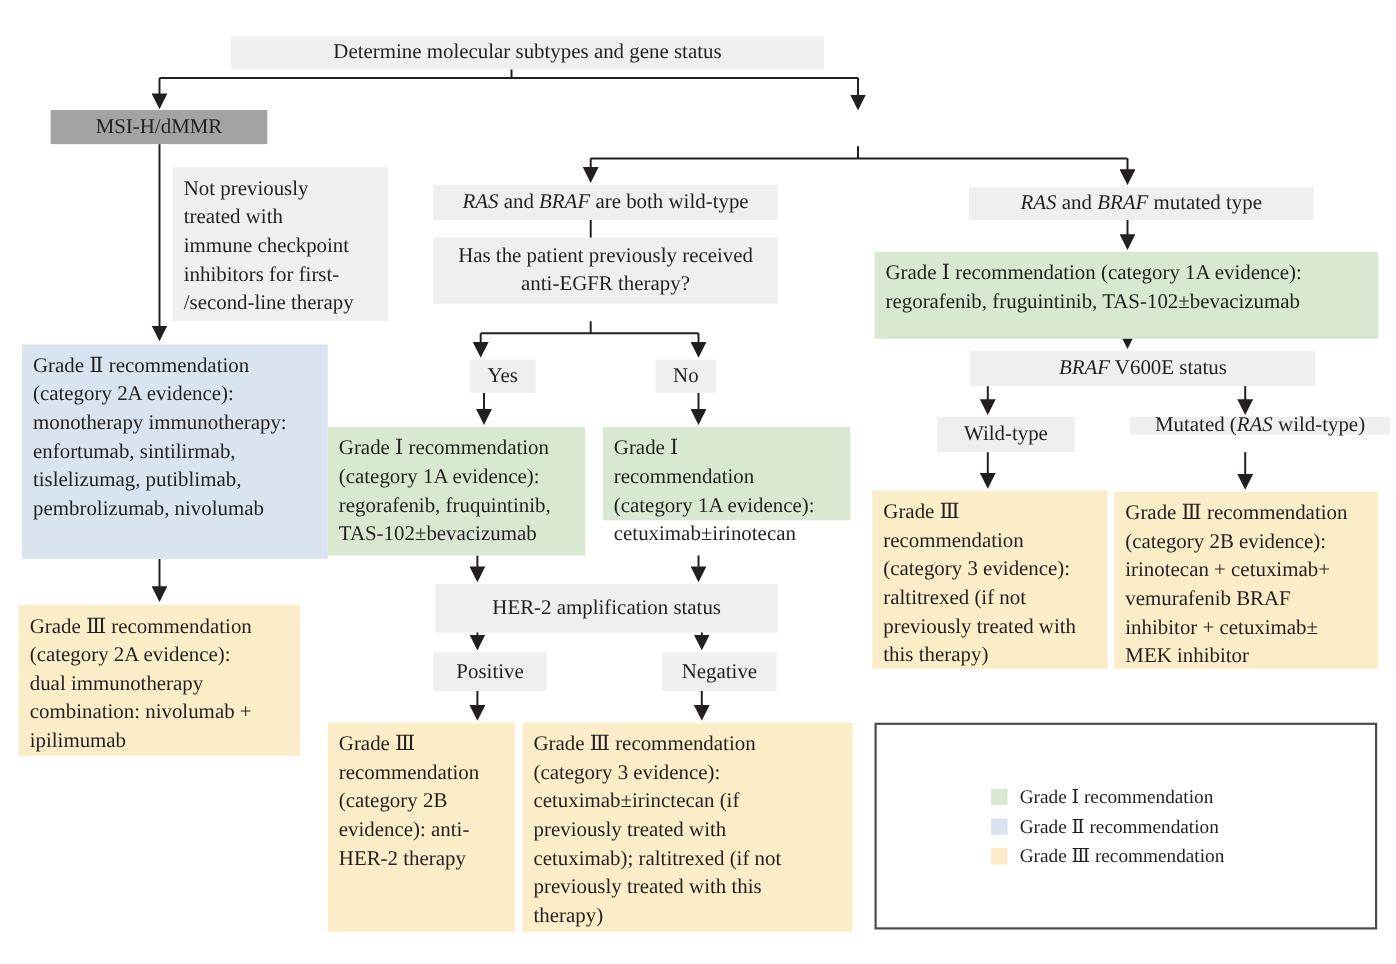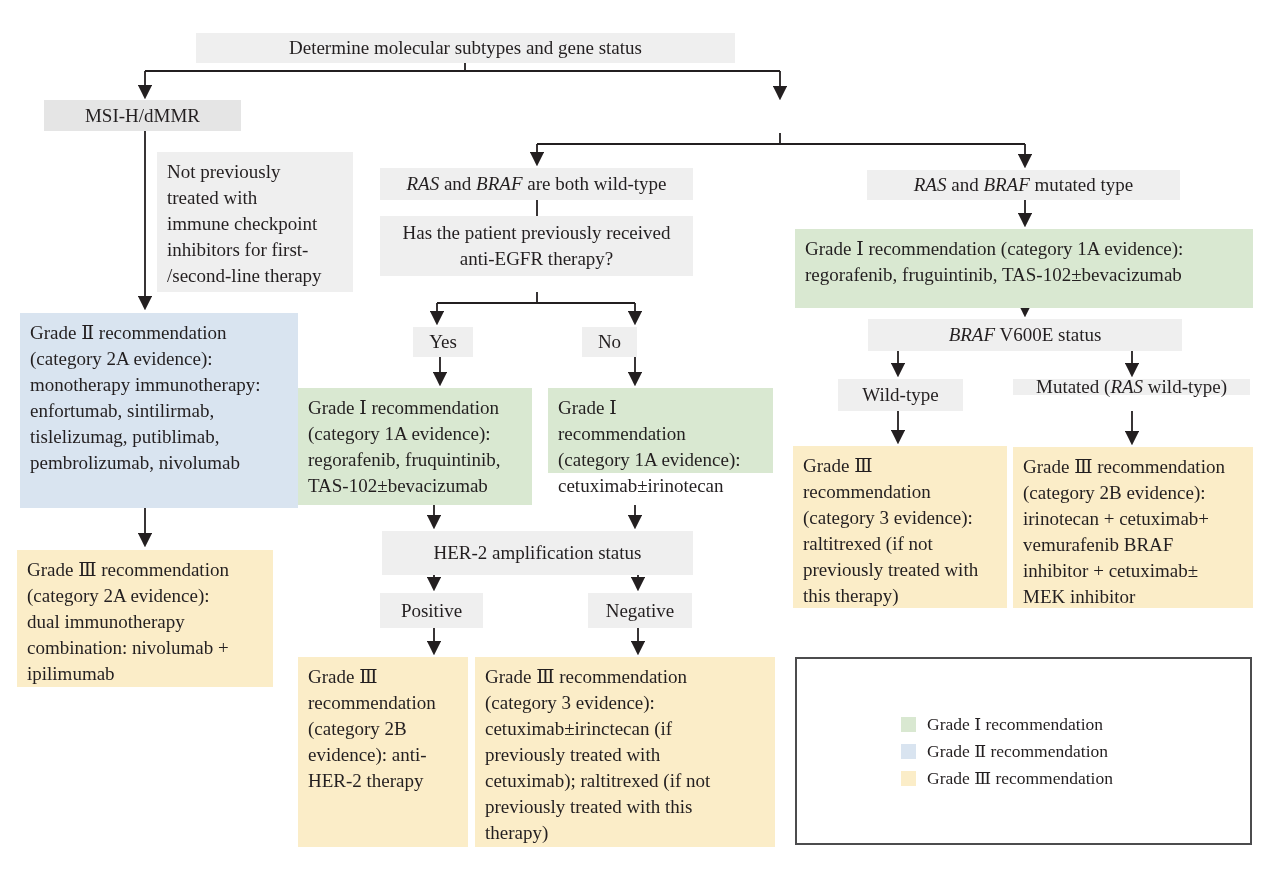--- a/index.html
+++ b/index.html
@@ -7,21 +7,21 @@
     position:relative;width:1269px;height:876px;background:#ffffff;
     font-family:"Liberation Serif","DejaVu Serif","DejaVu Sans",serif;
     color:#231f20;overflow:hidden;
   }
   svg.wires{position:absolute;left:0;top:0;width:1269px;height:876px;pointer-events:none;}
   .ln{fill:none;stroke:#231f20;stroke-width:1.8;}
   .node{
     position:absolute;box-sizing:border-box;display:flex;
     font-size:19px;line-height:26px;
   }
-  .hdr{align-items:center;justify-content:center;text-align:center;white-space:pre;}
+  .hdr{align-items:center;justify-content:center;text-align:center;white-space:pre;margin-left:14px;}
   .blk{align-items:flex-start;padding:7px 10px;white-space:pre;text-align:left;}
   em{font-style:italic;}
   .legend-frame{position:absolute;box-sizing:border-box;border:2px solid #4c4c4e;background:#ffffff;}
   .legend-col{position:absolute;display:flex;flex-direction:column;}
   .legend-row{display:flex;align-items:center;height:27px;font-size:17.5px;}
   .swatch{width:15px;height:15px;margin-right:11px;flex:none;}
 </style>
 </head>
 <body>
 
@@ -61,21 +61,21 @@
     <path class="ln" d="M1025,200 V223" marker-end="url(#ah)"></path>
     <path class="ln" d="M1025,291 V313" marker-end="url(#ah)"></path>
     <path class="ln" d="M898,351 V373" marker-end="url(#ah)"></path>
     <path class="ln" d="M1132,351 V373" marker-end="url(#ah)"></path>
     <path class="ln" d="M898,411 V440" marker-end="url(#ah)"></path>
     <path class="ln" d="M1132,411 V441" marker-end="url(#ah)"></path>
   </svg>
 
   <div class="node hdr" style="left: 196px; top: 33px; width: 539px; height: 30px; background: rgb(239, 239, 239);">Determine molecular subtypes and gene status</div>
 
-  <div class="node hdr" style="left: 44px; top: 100px; width: 197px; height: 31px; background: #e5e5e5;">MSI-H/dMMR</div>
+  <div class="node hdr" style="left: 32px; top: 100px; width: 197px; height: 31px; background: #a3a3a3;">MSI-H/dMMR</div>
   <div class="node blk" style="left: 157px; top: 152px; width: 196px; height: 140px; background: rgb(239, 239, 239);">Not previously
 treated with
 immune checkpoint
 inhibitors for first-
 /second-line therapy</div>
   <div class="node blk" style="left: 20px; top: 313px; width: 278px; height: 195px; background: rgb(217, 228, 240);">Grade Ⅱ recommendation
 (category 2A evidence):
 monotherapy immunotherapy:
 enfortumab, sintilirmab,
 tislelizumag, putiblimab,

